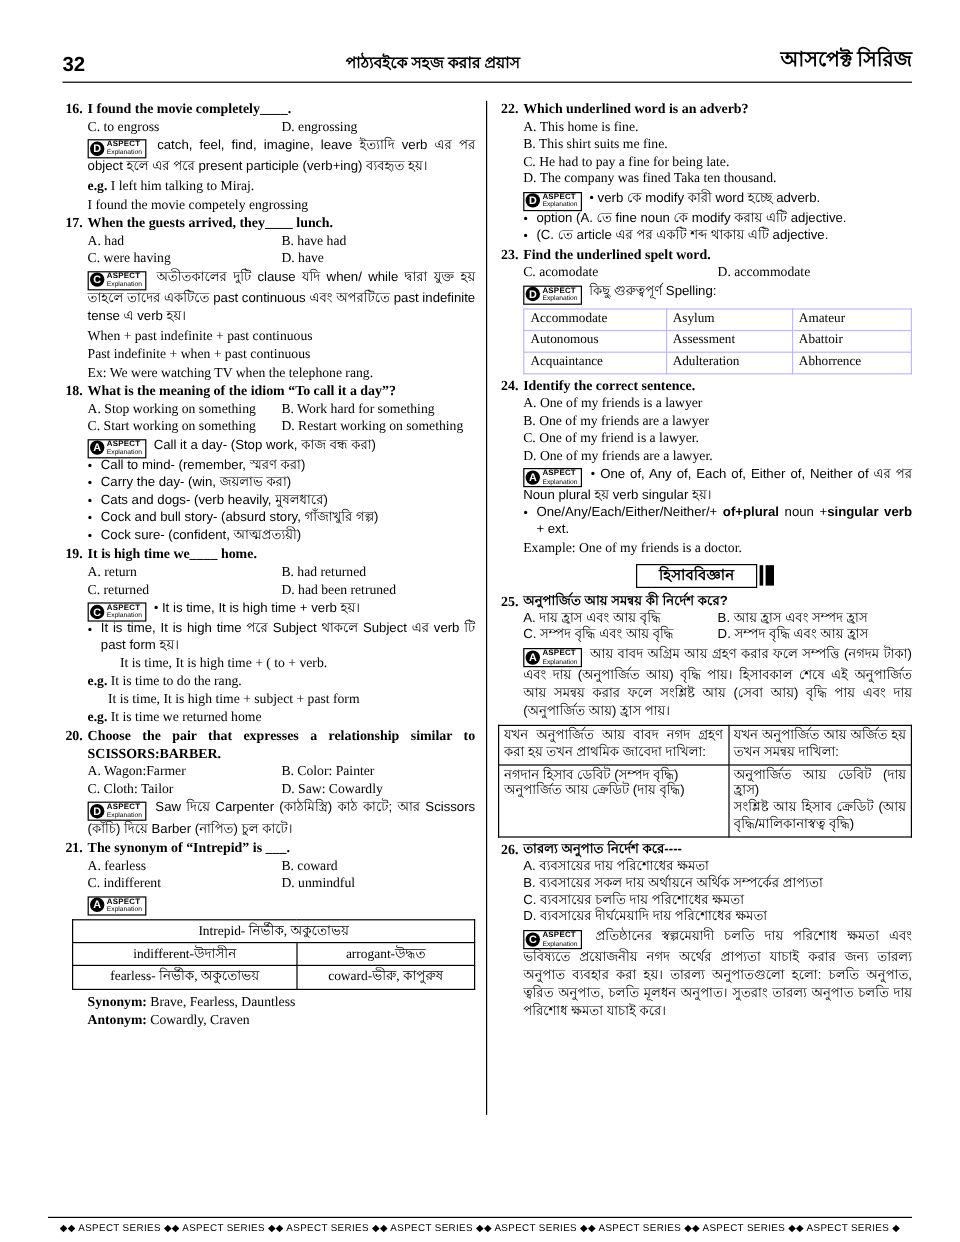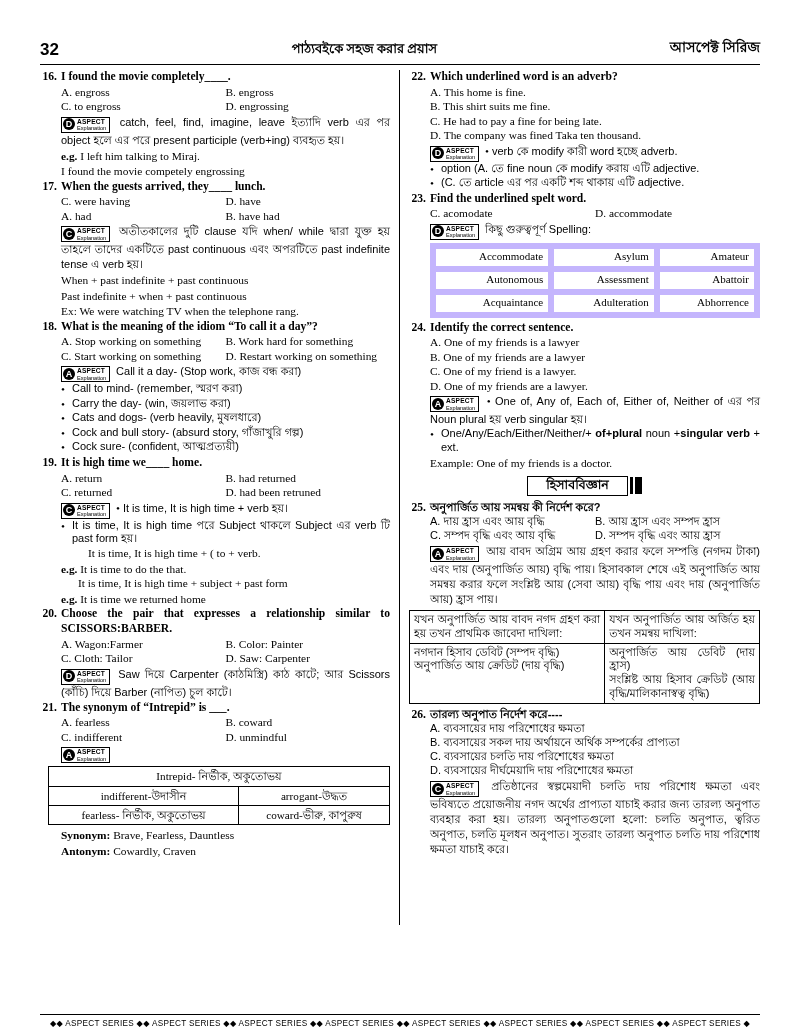--- a/index.html
+++ b/index.html
@@ -7,42 +7,43 @@
     width:800px;height:1035px;
     background:#ffffff;
     font-family:"Liberation Serif", serif;
     color:#000;
     -webkit-font-smoothing:antialiased;
   }
   .page{
     position:relative;
     width:800px;height:1035px;
     box-sizing:border-box;
-    padding:36px 40px 0 40px;
+    padding:36px 40px 0 52px;
   }
   
   .hdr{
     display:flex;align-items:flex-end;justify-content:space-between;
     margin-bottom:4px;
   }
   .hdr-page{font-family:"Liberation Sans",sans-serif;font-weight:bold;font-size:17px;}
   .hdr-mid{font-size:13px;font-weight:bold;}
-  .hdr-right{font-size:14px;font-weight:bold;}
+  .hdr-right{font-size:17px;font-weight:bold;}
   .hdr-rule{border-top:1.6px solid #000;margin-top:2px;}
   
   .cols{
     display:flex;
     margin-top:5px;
     height:855px;
   }
   .col{
     width:50%;
     box-sizing:border-box;
     font-size:11.4px;
     line-height:1.27;
+    margin-top:10px;
   }
   .col.left{padding-right:9px;border-right:1.2px solid #000;}
   .col.right{padding-left:9px;}
   
   .q{margin-bottom:1px;}
   .qhead{display:flex;gap:4px;font-weight:bold;font-size:11.6px;}
   .qnum{min-width:17px;text-align:right;font-weight:bold;}
   .qtext{flex:1;text-align:justify;}
   .opts{margin-left:21px;}
   .optrow{display:flex;}
@@ -88,23 +89,23 @@
   .ind2{margin-left:48px;}
   b.bold{font-weight:bold;}
   
   table.tbl{
     border-collapse:collapse;
     width:calc(100% - 21px);
     margin:3px 0 3px 21px;
     font-size:11px;
   }
   table.tbl td{
-    border:6px solid #c4b5fd;
+    border:1px solid #c4b5fd;
     padding:1.5px 5px;
-    text-align:right;
+    text-align:left;
   }
   table.tbl2{
     border-collapse:collapse;
     width:100%;
     margin:3px 0 4px 0;
     font-size:10.4px;
     line-height:1.25;
   }
   table.tbl2 td{
     border:1px solid #000;
@@ -165,24 +166,20 @@
 
     <div class="col left">
 
       <div class="q">
         <div class="qhead">
           <span class="qnum">16.</span>
           <span class="qtext">I found the movie completely____.</span>
         </div>
         <div class="opts">
           <div class="optrow">
-            <span class="opt">A. engross</span>
-            <span class="opt">B. engross</span>
-          </div>
-          <div class="optrow">
             <span class="opt">C. to engross</span>
             <span class="opt">D. engrossing</span>
           </div>
         </div>
         <div class="expl">
           <span class="badge"><span class="letter">D</span><span class="txt"><b>ASPECT</b><i>Explanation</i></span></span>
           <span class="bn">catch, feel, find, imagine, leave ইত্যাদি verb এর পর object হলে এর পরে present participle (verb+ing) ব্যবহৃত হয়।</span>
         </div>
         <div class="expl">
           <b>e.g.</b>
@@ -191,26 +188,26 @@
         <div class="expl">I found the movie competely engrossing</div>
       </div>
 
       <div class="q">
         <div class="qhead">
           <span class="qnum">17.</span>
           <span class="qtext">When the guests arrived, they____ lunch.</span>
         </div>
         <div class="opts">
           <div class="optrow">
+            <span class="opt">A. had</span>
+            <span class="opt">B. have had</span>
+          </div>
+          <div class="optrow">
             <span class="opt">C. were having</span>
             <span class="opt">D. have</span>
-          </div>
-          <div class="optrow">
-            <span class="opt">A. had</span>
-            <span class="opt">B. have had</span>
           </div>
         </div>
         <div class="expl">
           <span class="badge"><span class="letter">C</span><span class="txt"><b>ASPECT</b><i>Explanation</i></span></span>
           <span class="bn">অতীতকালের দুটি clause যদি when/ while দ্বারা যুক্ত হয় তাহলে তাদের একটিতে past continuous এবং অপরটিতে past indefinite tense এ verb হয়।</span>
         </div>
         <div class="expl">When + past indefinite + past continuous</div>
         <div class="expl">Past indefinite + when + past continuous</div>
         <div class="expl">Ex: We were watching TV when the telephone rang.</div>
       </div>
@@ -280,42 +277,42 @@
         </div>
         <div class="bullets">
           <div class="bullet">
               <span class="dot">•</span>
               <span class="bn">It is time, It is high time পরে Subject থাকলে Subject এর verb টি past form হয়।</span>
             </div>
         </div>
         <div class="ind2">It is time, It is high time + ( to + verb.</div>
         <div class="expl">
           <b>e.g.</b>
-          <span>It is time to do the that.</span>
+          <span>It is time to do the rang.</span>
         </div>
         <div class="ind">It is time, It is high time + subject + past form</div>
         <div class="expl">
           <b>e.g.</b>
           <span>It is time we returned home</span>
         </div>
       </div>
 
       <div class="q">
         <div class="qhead">
           <span class="qnum">20.</span>
           <span class="qtext">Choose the pair that expresses a relationship similar to SCISSORS:BARBER.</span>
         </div>
         <div class="opts">
           <div class="optrow">
             <span class="opt">A. Wagon:Farmer</span>
             <span class="opt">B. Color: Painter</span>
           </div>
           <div class="optrow">
             <span class="opt">C. Cloth: Tailor</span>
-            <span class="opt">D. Saw: Carpenter</span>
+            <span class="opt">D. Saw: Cowardly</span>
           </div>
         </div>
         <div class="expl">
           <span class="badge"><span class="letter">D</span><span class="txt"><b>ASPECT</b><i>Explanation</i></span></span>
           <span class="bn">Saw দিয়ে Carpenter (কাঠমিস্ত্রি) কাঠ কাটে; আর Scissors (কাঁচি) দিয়ে Barber (নাপিত) চুল কাটে।</span>
         </div>
       </div>
 
       <div class="q">
         <div class="qhead">

